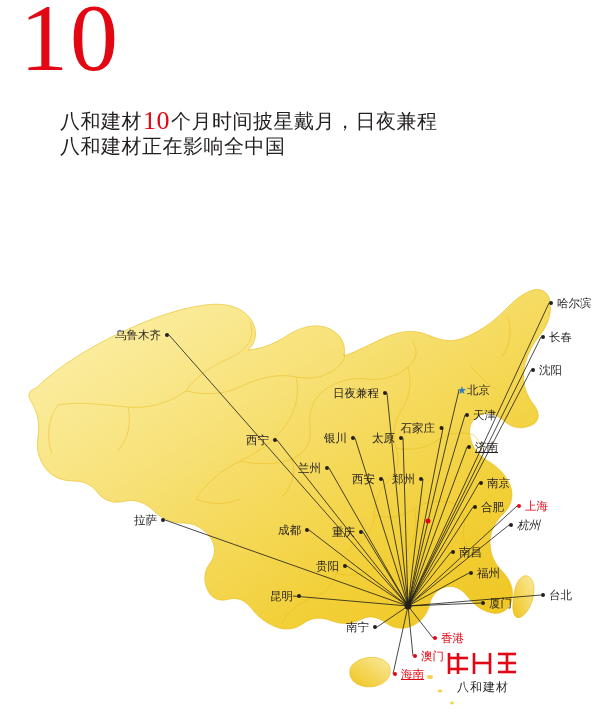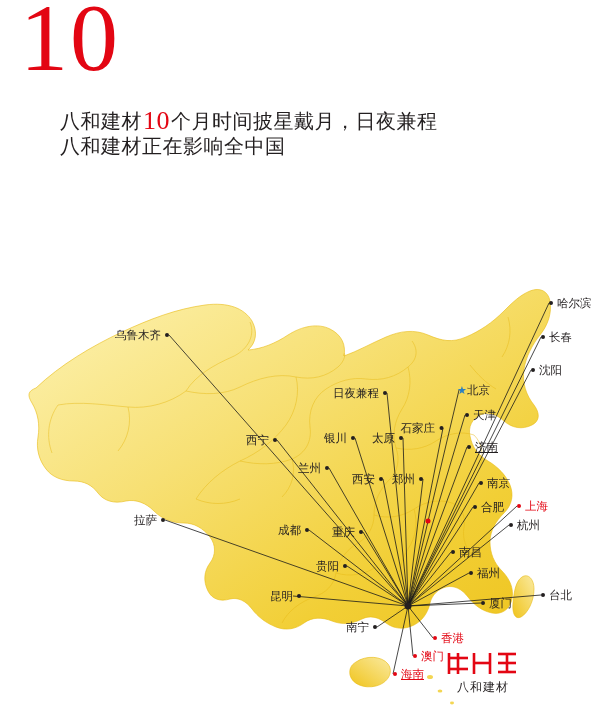--- a/index.html
+++ b/index.html
@@ -332,21 +332,21 @@
 
     <div id="cities">
         <div class="city right" style="left: 548px; top: 78px;"><span>哈尔滨</span><span class="dot"></span></div>
         <div class="city right" style="left: 540px; top: 112px;"><span>长春</span><span class="dot"></span></div>
         <div class="city right" style="left: 530px; top: 145px;"><span>沈阳</span><span class="dot"></span></div>
         <div class="city right star" style="left: 458px; top: 165px;"><span>北京</span><span class="star">★</span></div>
         <div class="city right" style="left: 464px; top: 190px;"><span>天津</span><span class="dot"></span></div>
         <div class="city right" style="left: 466px; top: 222px; text-decoration: underline;"><span>济南</span><span class="dot"></span></div>
         <div class="city right" style="left: 478px; top: 258px;"><span>南京</span><span class="dot"></span></div>
         <div class="city right red" style="left: 516px; top: 281px;"><span>上海</span><span class="dot"></span></div>
-        <div class="city right" style="left: 508px; top: 300px;"><span>杭州</span><span class="dot"></span></div>
+        <div class="city right" style="left: 508px; top: 300px; font-style: italic;"><span>杭州</span><span class="dot"></span></div>
         <div class="city right" style="left: 540px; top: 370px;"><span>台北</span><span class="dot"></span></div>
         <div class="city right" style="left: 480px; top: 378px;"><span>厦门</span><span class="dot"></span></div>
         <div class="city right" style="left: 468px; top: 348px;"><span>福州</span><span class="dot"></span></div>
         <div class="city right" style="left: 450px; top: 327px;"><span>南昌</span><span class="dot"></span></div>
         <div class="city right" style="left: 472px; top: 282px;"><span>合肥</span><span class="dot"></span></div>
         <div class="city" style="left: 170px; top: 110px;"><span>乌鲁木齐</span><span class="dot"></span></div>
         <div class="city" style="left: 388px; top: 168px;"><span>日夜兼程</span><span class="dot"></span></div>
         <div class="city" style="left: 356px; top: 213px;"><span>银川</span><span class="dot"></span></div>
         <div class="city" style="left: 404px; top: 213px;"><span>太原</span><span class="dot"></span></div>
         <div class="city" style="left: 444px; top: 203px;"><span>石家庄</span><span class="dot"></span></div>

